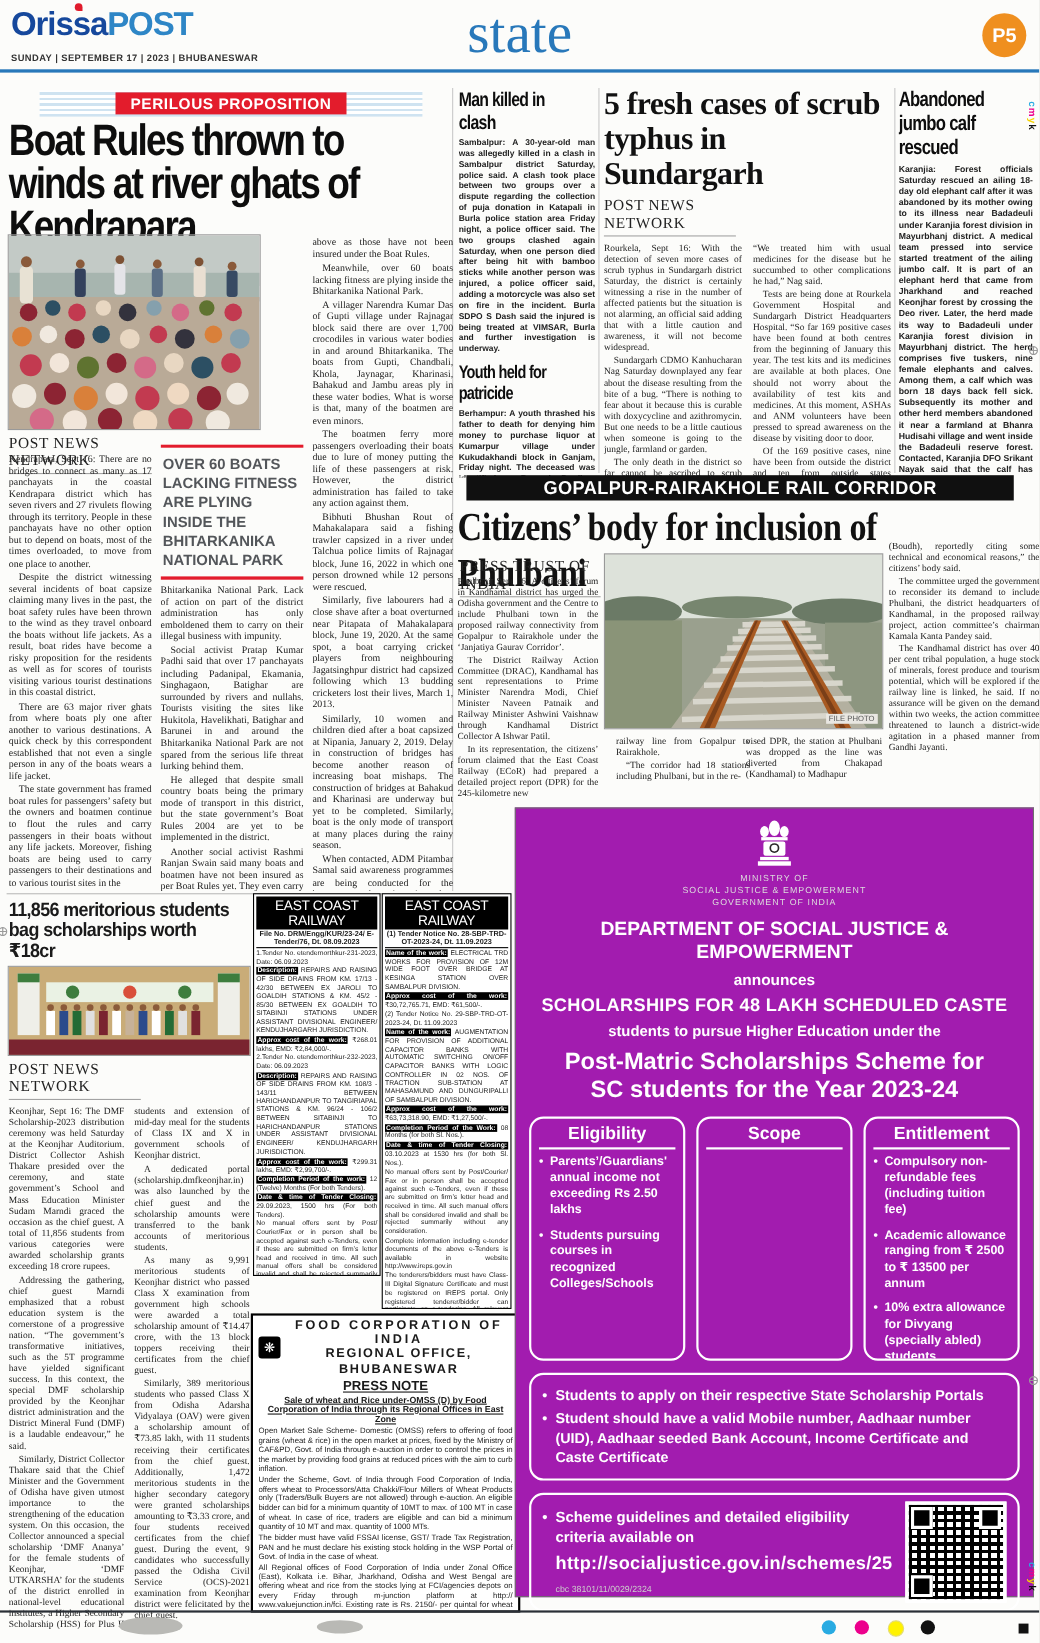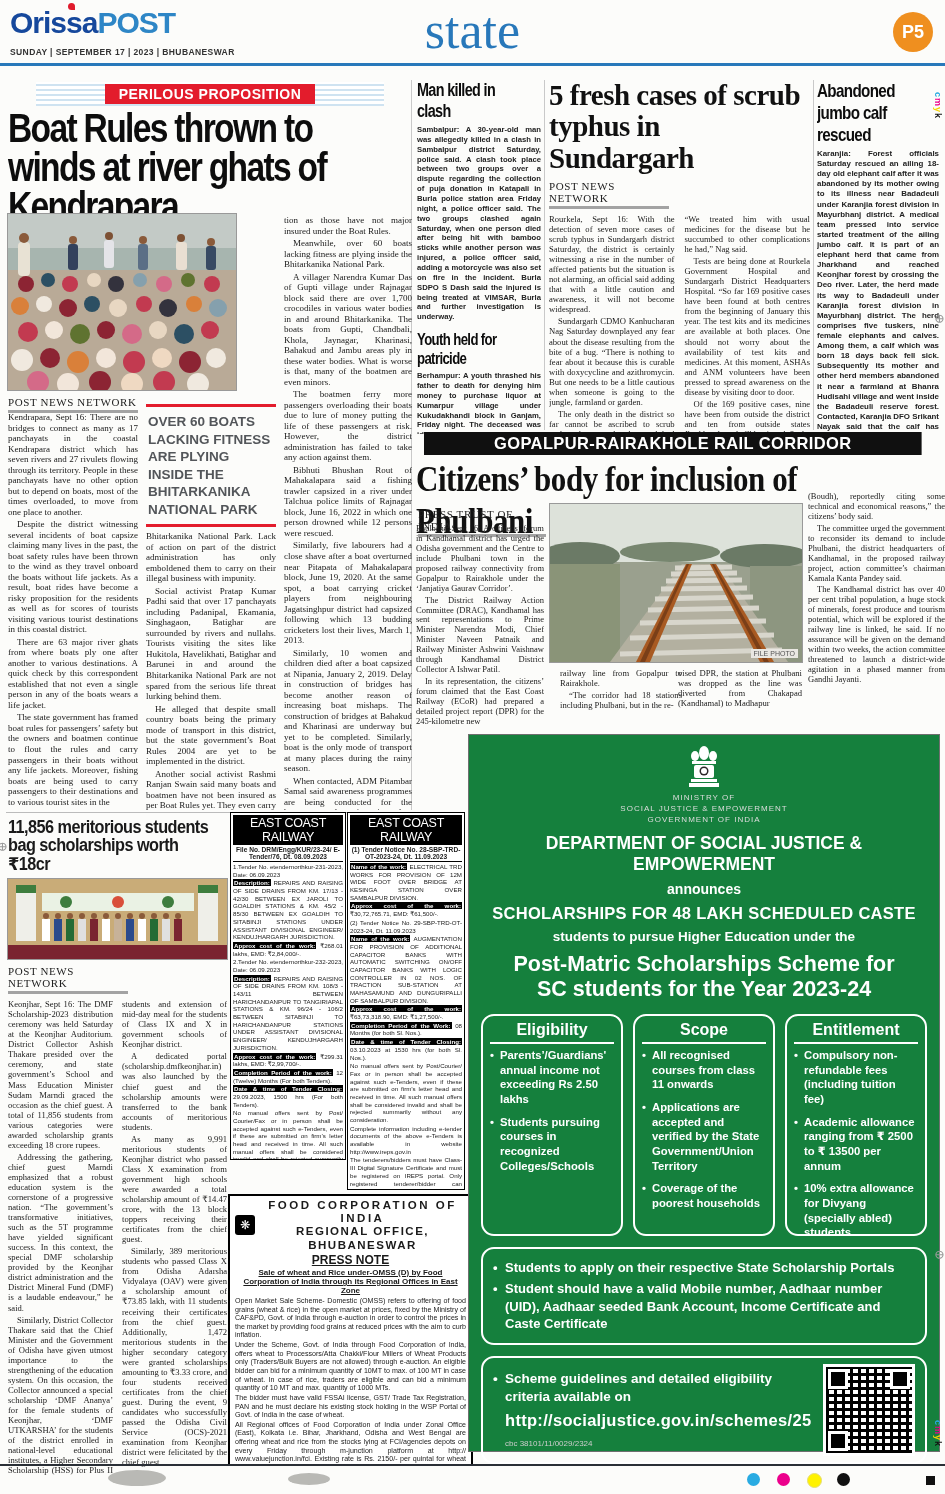--- a/index.html
+++ b/index.html
@@ -16,21 +16,21 @@
   .badge{left:893px;top:12px;width:40px;height:40px;border-radius:50%;background:#ef8f1f;color:#fff;
          font-weight:bold;font-size:18px;text-align:center;line-height:40px;}
   .rule-blue{left:0;top:63px;width:945px;height:3px;background:#2878ba;}
   .vr{width:1px;background:#c9c9c9;}
   .hr{height:1px;background:#bbb;}
   
   .kick-wrap{left:28px;top:4px;width:348px;height:24px;background:repeating-linear-gradient(0deg,#cfe3f1 0 2px,#ffffff 2px 5px);display:flex;align-items:center;justify-content:center;}
   .kick{background:#e31c2c;color:#fff;font-weight:bold;font-size:14px;padding:2px 14px;letter-spacing:.5px;}
   .mainhead{left:0;top:31px;width:404px;font-weight:bold;font-size:40px;line-height:.97;letter-spacing:-2px;
             transform:scaleX(.84);transform-origin:left top;white-space:normal;color:#0d0d0d;}
-  .byline{font-size:11px;letter-spacing:.6px;color:#222;border-bottom:3px solid #a3a3a3;padding-bottom:2px;}
+  .byline{font-size:14px;letter-spacing:.6px;color:#222;border-bottom:1px solid #a3a3a3;padding-bottom:2px;}
   .bodytxt{font-size:9px;line-height:1.17;text-align:justify;overflow:hidden;}
   .bodytxt p{margin:0 0 2px;}
   .bodytxt p + p{text-indent:9px;}
   .pullq{border-top:3px solid #e31c2c;border-bottom:3px solid #e31c2c;padding:6px 2px;margin-bottom:4px;
          font-family:"Liberation Sans",sans-serif;font-weight:bold;font-size:13.5px;line-height:1.3;color:#53565a;}
   .brief-h{font-weight:bold;font-size:18px;letter-spacing:-.8px;transform:scaleX(.8);transform-origin:left;margin:0 0 3px;color:#0d0d0d;}
   .brief-b{font-family:"Liberation Sans",sans-serif;font-weight:bold;font-size:7.7px;line-height:1.28;color:#222;text-align:justify;}
   .serifhead{font-weight:bold;letter-spacing:-.5px;color:#111;}
   
   .railbanner{background:#101010;color:#fff;text-align:center;font-weight:bold;font-size:17px;letter-spacing:.4px;height:23px;line-height:23px;transform:scaleX(.97);transform-origin:left;}
@@ -43,21 +43,21 @@
   .inv{background:#000;color:#fff;font-weight:bold;padding:0 1px;}
   
   .fci{border:2px solid #000;background:#fff;padding:3px 5px;font-family:"Liberation Sans","DejaVu Sans",sans-serif;overflow:hidden;}
   .fci-head{display:flex;align-items:center;gap:4px;}
   .fci-logo{width:20px;height:20px;background:#000;color:#fff;border-radius:3px;text-align:center;line-height:20px;font-size:12px;flex:0 0 auto;}
   .fci-org{font-weight:bold;font-size:11.5px;letter-spacing:2.5px;text-align:center;line-height:1.15;}
   .fci-press{text-align:center;font-weight:bold;font-size:12px;text-decoration:underline;margin:1px 0;}
   .fci-sub{font-weight:bold;font-size:8px;text-align:center;text-decoration:underline;margin-bottom:2px;}
   .fci-body p{margin:0 0 1px;font-size:7.1px;line-height:1.22;text-align:justify;}
   
-  .ad{background:#15803d;border:1px solid #6f6f6f;color:#fff;font-family:"Liberation Sans","DejaVu Sans",sans-serif;text-align:center;padding:10px 12px;box-sizing:border-box;}
+  .ad{background:#a21caf;border:1px solid #6f6f6f;color:#fff;font-family:"Liberation Sans","DejaVu Sans",sans-serif;text-align:center;padding:10px 12px;box-sizing:border-box;}
   .ad .ministry{font-size:8px;color:#ddd;letter-spacing:1px;line-height:1.35;}
   .ad .dept{font-weight:bold;font-size:17.5px;margin-top:8px;}
   .ad .announces{font-weight:bold;font-size:14px;margin-top:6px;}
   .ad .h1{font-weight:bold;font-size:16.5px;margin-top:7px;letter-spacing:.3px;}
   .ad .sub{font-weight:bold;font-size:13.5px;margin-top:6px;}
   .ad .h2{font-weight:bold;font-size:21.5px;line-height:1.15;margin:8px auto 0;width:92%;}
   .cards{display:flex;gap:10px;margin-top:12px;text-align:left;}
   .card{flex:1;border:2px solid #fff;border-radius:13px;padding:5px 7px;height:208px;overflow:hidden;}
   .card h3{margin:0 0 4px;text-align:center;font-size:16px;border-bottom:2px solid #fff;padding-bottom:3px;}
   .card ul{list-style:none;margin:4px 0 0;padding:0;font-size:11.3px;font-weight:bold;line-height:1.3;}
@@ -180,21 +180,21 @@
     <div class="abs" style="left:138px;top:326px;width:130px;height:406px;overflow:hidden">
       <div class="pullq">OVER 60 BOATS LACKING FITNESS ARE PLYING INSIDE THE BHITARKANIKA NATIONAL PARK</div>
       <div class="bodytxt">
           <p>Bhitarkanika National Park. Lack of action on part of the district administration has only emboldened them to carry on their illegal business with impunity.</p>
           <p>Social activist Pratap Kumar Padhi said that over 17 panchayats including Padanipal, Ekamania, Singhagaon, Batighar are surrounded by rivers and nullahs. Tourists visiting the sites like Hukitola, Havelikhati, Batighar and Barunei in and around the Bhitarkanika National Park are not spared from the serious life threat lurking behind them.</p>
           <p>He alleged that despite small country boats being the primary mode of transport in this district, but the state government’s Boat Rules 2004 are yet to be implemented in the district.</p>
           <p>Another social activist Rashmi Ranjan Swain said many boats and boatmen have not been insured as per Boat Rules yet. They even carry passengers lacking in fitness. In case of any mishap, the passengers travelling in boats are not entitled to compensa-</p>
         </div>
     </div>
     <div class="abs bodytxt" style="left:276px;top:137px;width:128px;height:595px">
-        <p>tion as those have not major insured under the Boat Rules.</p>
+        <p>above as those have not been insured under the Boat Rules.</p>
         <p>Meanwhile, over 60 boats lacking fitness are plying inside the Bhitarkanika National Park.</p>
         <p>A villager Narendra Kumar Das of Gupti village under Rajnagar block said there are over 1,700 crocodiles in various water bodies in and around Bhitarkanika. The boats from Gupti, Chandbali, Khola, Jaynagar, Kharinasi, Bahakud and Jambu areas ply in these water bodies. What is worse is that, many of the boatmen are even minors.</p>
         <p>The boatmen ferry more passengers overloading their boats due to lure of money putting the life of these passengers at risk. However, the district administration has failed to take any action against them.</p>
         <p>Bibhuti Bhushan Rout of Mahakalapara said a fishing trawler capsized in a river under Talchua police limits of Rajnagar block, June 16, 2022 in which one person drowned while 12 persons were rescued.</p>
         <p>Similarly, five labourers had a close shave after a boat overturned near Pitapata of Mahakalapara block, June 19, 2020. At the same spot, a boat carrying cricket players from neighbouring Jagatsinghpur district had capsized following which 13 budding cricketers lost their lives, March 1, 2013.</p>
         <p>Similarly, 10 women and children died after a boat capsized at Nipania, January 2, 2019. Delay in construction of bridges has become another reason of increasing boat mishaps. The construction of bridges at Bahakud and Kharinasi are underway but yet to be completed. Similarly, boat is the only mode of transport at many places during the rainy season.</p>
         <p>When contacted, ADM Pitambar Samal said awareness programmes are being conducted for the boatmen and action is taken against the boat owner and boatmen if they are found flouting rules.</p>
       </div>
   </section>
 
@@ -408,25 +408,20 @@
     <div class="cards">
       <div class="card">
         <h3>Eligibility</h3>
         <ul>
             <li>Parents’/Guardians' annual income not exceeding Rs 2.50 lakhs</li>
             <li>Students pursuing courses in recognized Colleges/Schools</li>
           </ul>
       </div>
       <div class="card">
         <h3>Scope</h3>
-        <ul>
-            <li>All recognised courses from class 11 onwards</li>
-            <li>Applications are accepted and verified by the State Government/Union Territory</li>
-            <li>Coverage of the poorest households</li>
-          </ul>
       </div>
       <div class="card">
         <h3>Entitlement</h3>
         <ul>
             <li>Compulsory non-refundable fees (including tuition fee)</li>
             <li>Academic allowance ranging from ₹ 2500 to ₹ 13500 per annum</li>
             <li>10% extra allowance for Divyang (specially abled) students</li>
           </ul>
       </div>
     </div>

